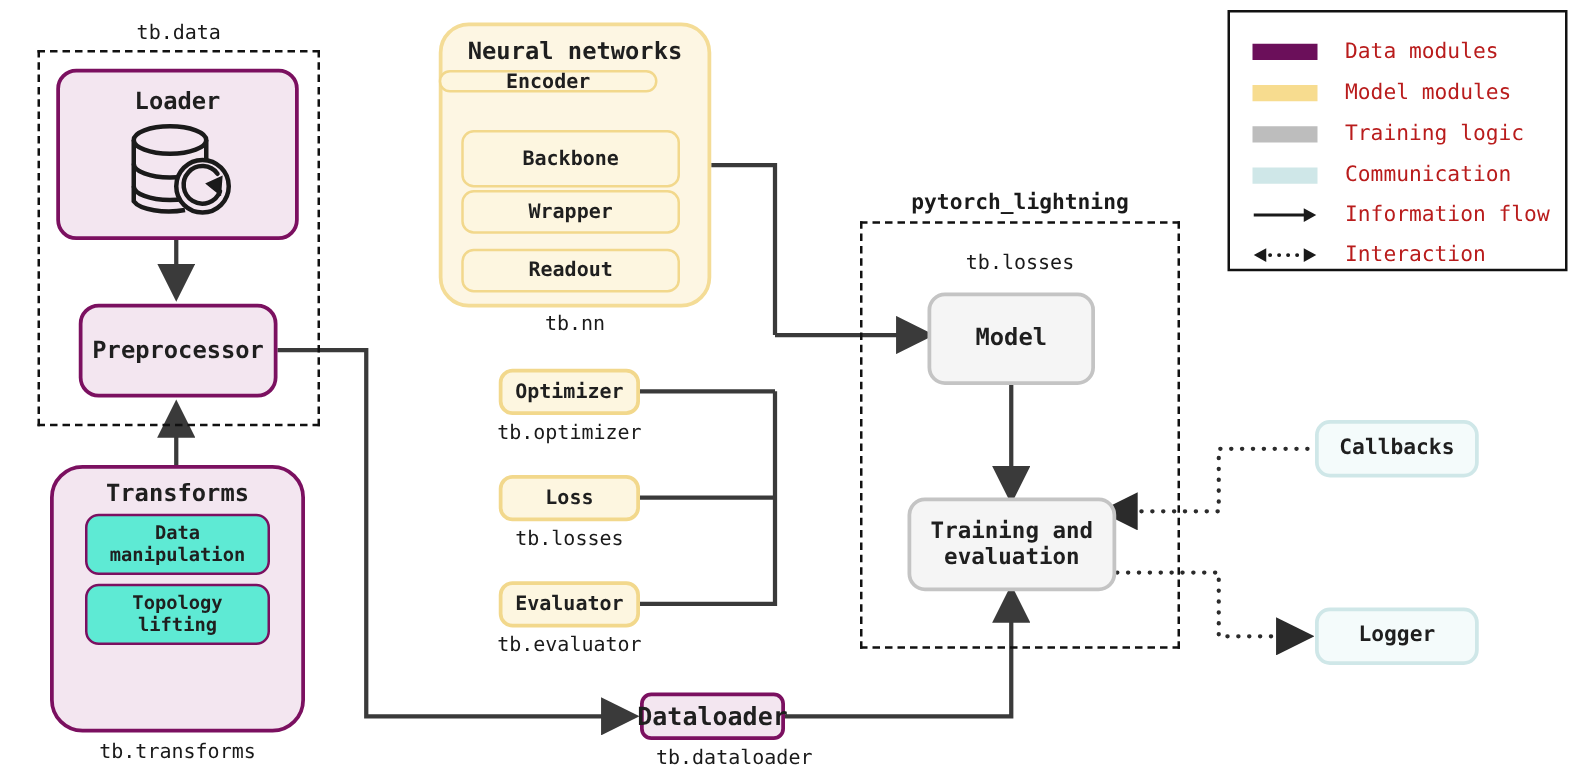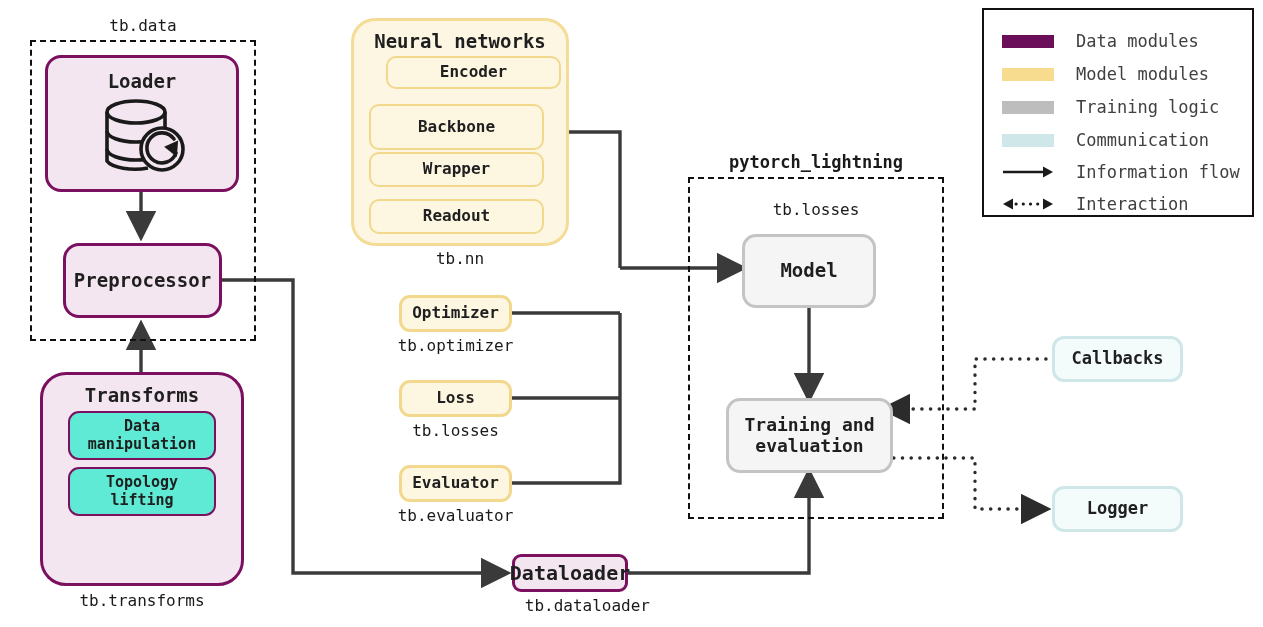--- a/index.html
+++ b/index.html
@@ -24,21 +24,21 @@
   .y-inner{background:#fdf6e0;border:2.5px solid #f2d88c;border-radius:10px;}
   
   .g-box{background:#f5f5f5;border:3px solid #c4c4c4;border-radius:14px;}
   
   .c-box{background:#f4fbfb;border:3px solid #cfe7e8;border-radius:12px;}
 
   
   #legend{position:absolute;box-sizing:border-box;border:2.5px solid #111;background:#fff;}
   .leg-row{position:absolute;display:flex;align-items:center;}
   .leg-sw{width:52px;height:13px;flex:0 0 52px;}
-  .leg-txt{margin-left:22px;font-family:"DejaVu Sans Mono",monospace;font-size:17px;color:#404040;white-space:nowrap;}
+  .leg-txt{margin-left:22px;font-family:"DejaVu Sans Mono",monospace;font-size:17px;color:#b91c1c;white-space:nowrap;}
   .leg-ico{width:52px;height:16px;flex:0 0 52px;}
 </style>
 </head>
 <body>
 
 <div id="stage">
 
   <svg id="wires" viewBox="0 0 1263 627">
     <defs>
       <marker id="ah" markerWidth="9" markerHeight="9" refX="7.4" refY="4.5" orient="auto">
@@ -108,21 +108,21 @@
   </div>
   <div class="box p-inner" style="left:68px;top:467px;width:148px;height:49px;font-size:15px;white-space:pre-line;">
     <span>Topology
 lifting</span>
   </div>
   <div class="lbl" style="left:40px;top:591px;width:204px;">tb.transforms</div>
 
   <div class="box y-outer" style="left:351px;top:18px;width:218px;height:228px;flex-direction:column;justify-content:flex-start;padding-top:10px;font-size:19px;border-radius:24px;">
     <span>Neural networks</span>
   </div>
-  <div class="box y-inner" style="left:386px;top:56px;width:175px;height:33px;font-size:16px;align-items:center;">
+  <div class="box y-inner" style="left:351px;top:56px;width:175px;height:18px;font-size:16px;align-items:center;">
     <span>Encoder</span>
   </div>
   <div class="box y-inner" style="left:369px;top:104px;width:175px;height:46px;font-size:16px;">
     <span>Backbone</span>
   </div>
   <div class="box y-inner" style="left:369px;top:152px;width:175px;height:35px;font-size:16px;">
     <span>Wrapper</span>
   </div>
   <div class="box y-inner" style="left:369px;top:199px;width:175px;height:35px;font-size:16px;">
     <span>Readout</span>

